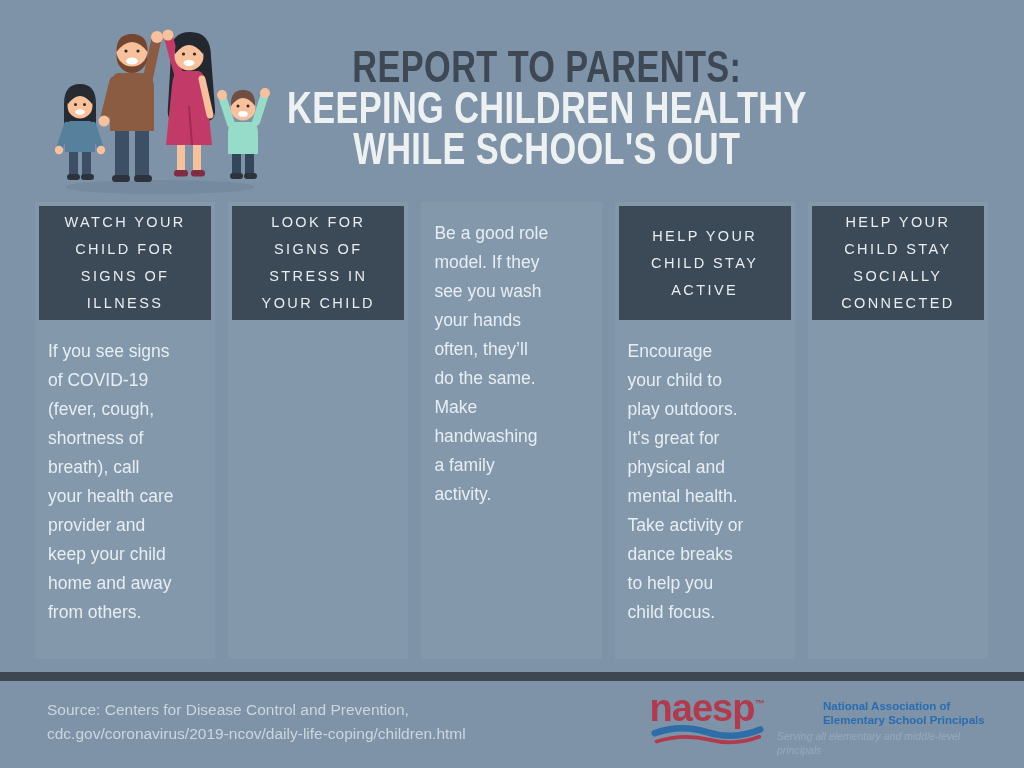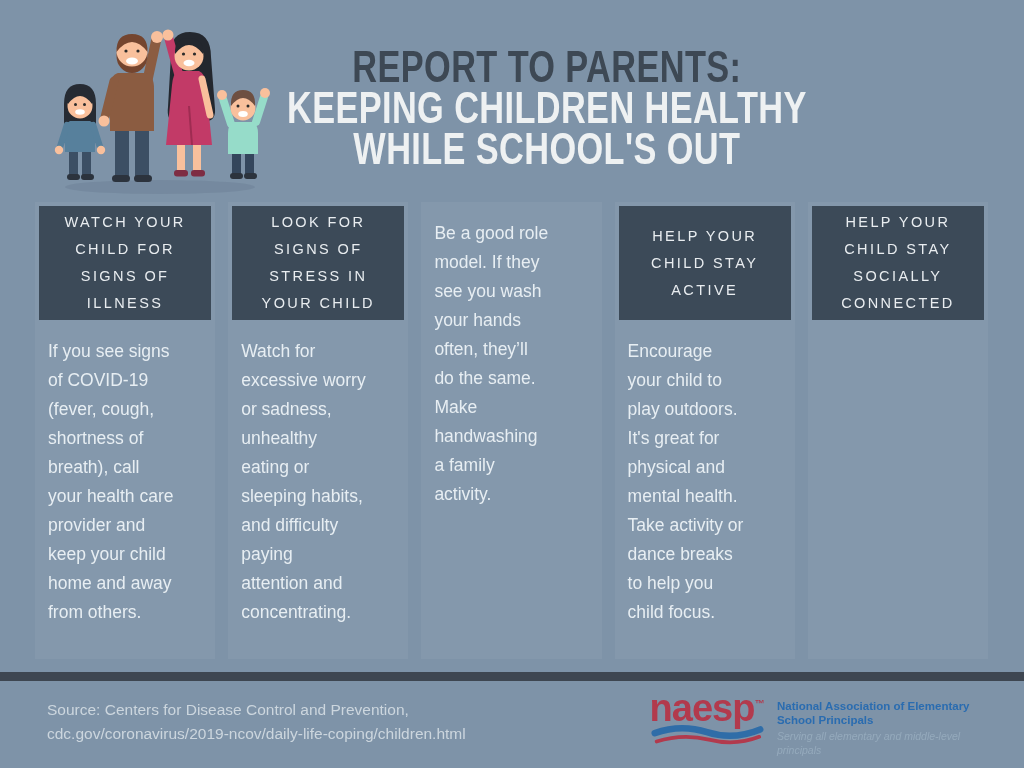--- a/index.html
+++ b/index.html
@@ -33,21 +33,21 @@
   .footer { position:absolute; left:0; top:681px; width:1024px; height:87px; }
   .source { position:absolute; left:47px; top:17px; color:#ccd6de; font-size:15.5px;
             line-height:24px; white-space:pre-line; }
   .logo { position:absolute; left:645px; top:6px; width:360px; display:flex; align-items:flex-start; }
   .wordmark-wrap { display:flex; flex-direction:column; align-items:center; width:125px; }
   .wordmark { color:#b23a4d; font-weight:700; font-size:38px; line-height:34px;
               letter-spacing:-1px; font-family:"Liberation Sans", sans-serif; }
   .wordmark sup { font-size:10px; letter-spacing:0; }
   .logo-wave { width:118px; height:28px; margin-top:-4px; }
   .logo-text { margin-left:8px; padding-top:12px; width:230px; }
-  .org-name { color:#2a6cb0; font-weight:700; font-size:11.5px; line-height:14px; }
+  .org-name { color:#2a6cb0; font-weight:700; font-size:11.5px; line-height:14px;margin-left:46px; }
   .tagline { color:#95aabc; font-style:italic; font-size:10.5px; line-height:14px; margin-top:2px; }
 </style>
 </head>
 <body>
 
 <div class="page">
 
   <div class="hero">
 
     <svg class="family-art" viewBox="0 0 235 185" xmlns="http://www.w3.org/2000/svg">
@@ -150,30 +150,20 @@
 keep your child
 home and away
 from others.</div>
     </div>
 
     <div class="col">
       <div class="col-head">LOOK FOR
 SIGNS OF
 STRESS IN
 YOUR CHILD</div>
-      <div class="col-body">Watch for
-excessive worry
-or sadness,
-unhealthy
-eating or
-sleeping habits,
-and difficulty
-paying
-attention and
-concentrating.</div>
     </div>
 
     <div class="col">
       <div class="col-body">Be a good role
 model. If they
 see you wash
 your hands
 often, they’ll
 do the same.
 Make

